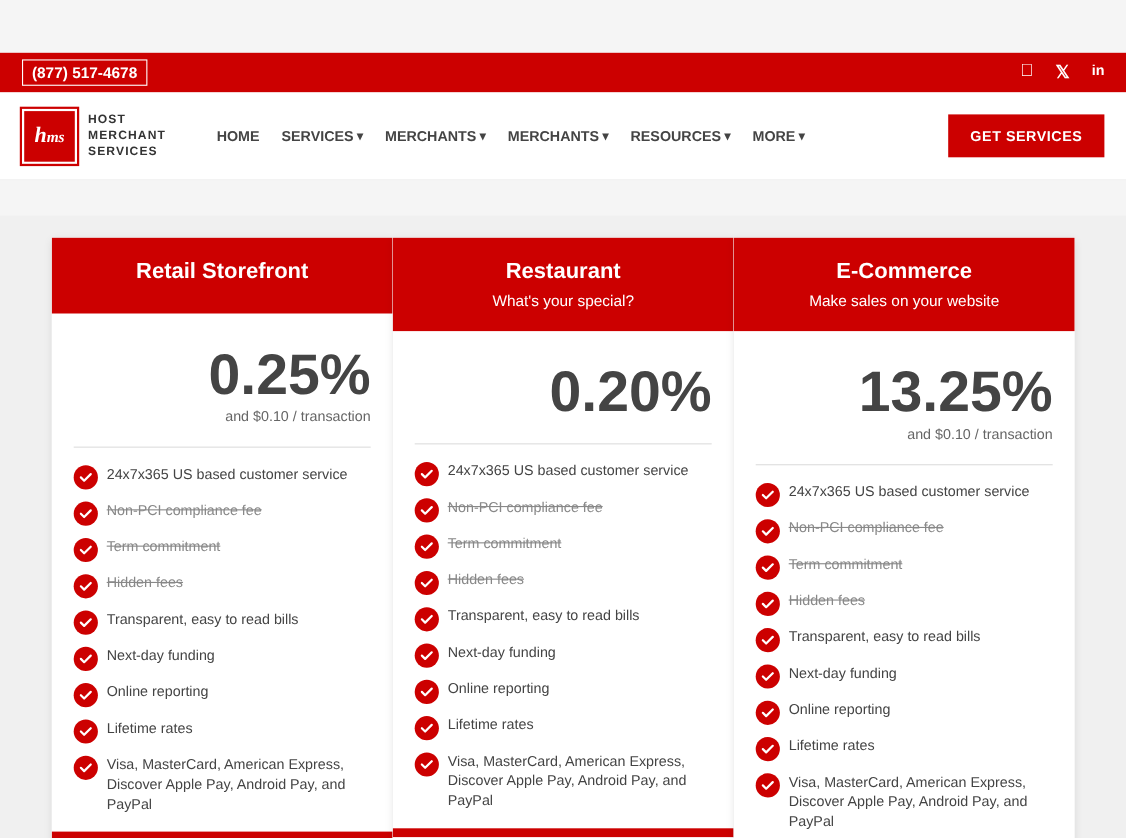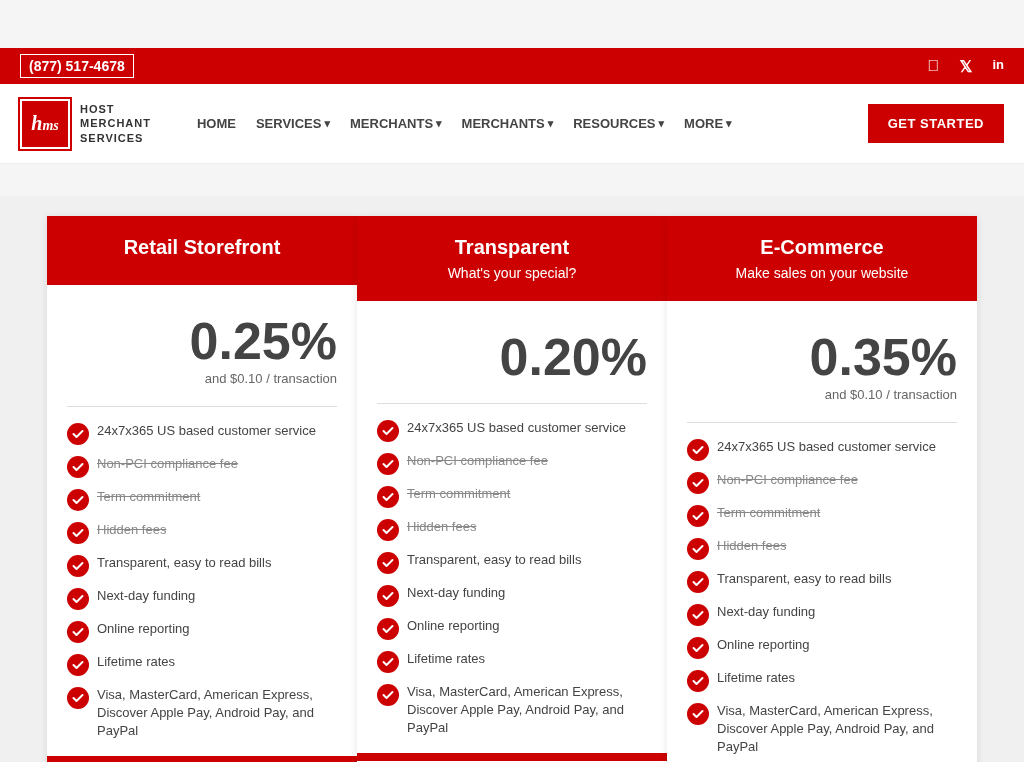--- a/index.html
+++ b/index.html
@@ -228,21 +228,21 @@
     </div>
   </div>
   <div class="nav-links">
     <a class="nav-link">HOME</a>
     <a class="nav-link chevron">SERVICES</a>
     <a class="nav-link chevron">MERCHANTS</a>
     <a class="nav-link chevron">MERCHANTS</a>
     <a class="nav-link chevron">RESOURCES</a>
     <a class="nav-link chevron">MORE</a>
   </div>
-  <button class="nav-cta">GET STARTED</button>
+  <button class="nav-cta">GET SERVICES</button>
 </nav>
 
 <div class="pricing-section" id="cards-container">
 <div class="pricing-card">
       <div class="card-header">
     <div class="card-header-title">Retail Storefront</div>
   </div>
       <div class="card-body">
         <div class="card-rate">
     <div class="card-rate-percent">0.25%</div>
@@ -321,21 +321,21 @@
               </svg>
             </div>
             <span>Visa, MasterCard, American Express, Discover Apple Pay, Android Pay, and PayPal</span>
           </li>
         </ul>
       </div>
       <div class="card-footer-bar"></div>
     </div>
     <div class="pricing-card">
       <div class="card-header">
-    <div class="card-header-title">Transparent</div>
+    <div class="card-header-title">Restaurant</div>
     <div class="card-header-subtitle">What's your special?</div>
   </div>
       <div class="card-body">
         <div class="card-rate">
     <div class="card-rate-percent">0.20%</div>
   </div>
         <hr class="card-divider">
         <ul class="feature-list">
           <li class="feature-item">
             <div class="feature-icon">
@@ -413,21 +413,21 @@
       </div>
       <div class="card-footer-bar"></div>
     </div>
     <div class="pricing-card">
       <div class="card-header">
     <div class="card-header-title">E-Commerce</div>
     <div class="card-header-subtitle">Make sales on your website</div>
   </div>
       <div class="card-body">
         <div class="card-rate">
-    <div class="card-rate-percent">0.35%</div>
+    <div class="card-rate-percent">13.25%</div>
     <div class="card-rate-sub">and $0.10 / transaction</div>
   </div>
         <hr class="card-divider">
         <ul class="feature-list">
           <li class="feature-item">
             <div class="feature-icon">
               <svg viewBox="0 0 12 12" fill="none">
                 <polyline points="1.5,6 4.5,9 10.5,3" stroke="white" stroke-width="2" stroke-linecap="round" stroke-linejoin="round"></polyline>
               </svg>
             </div>

